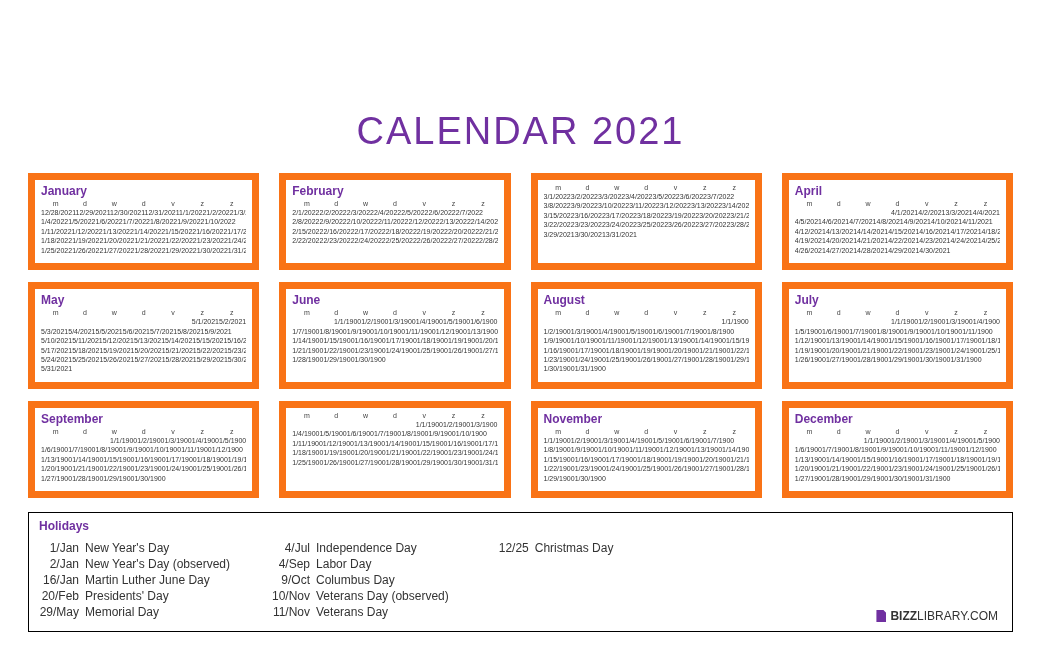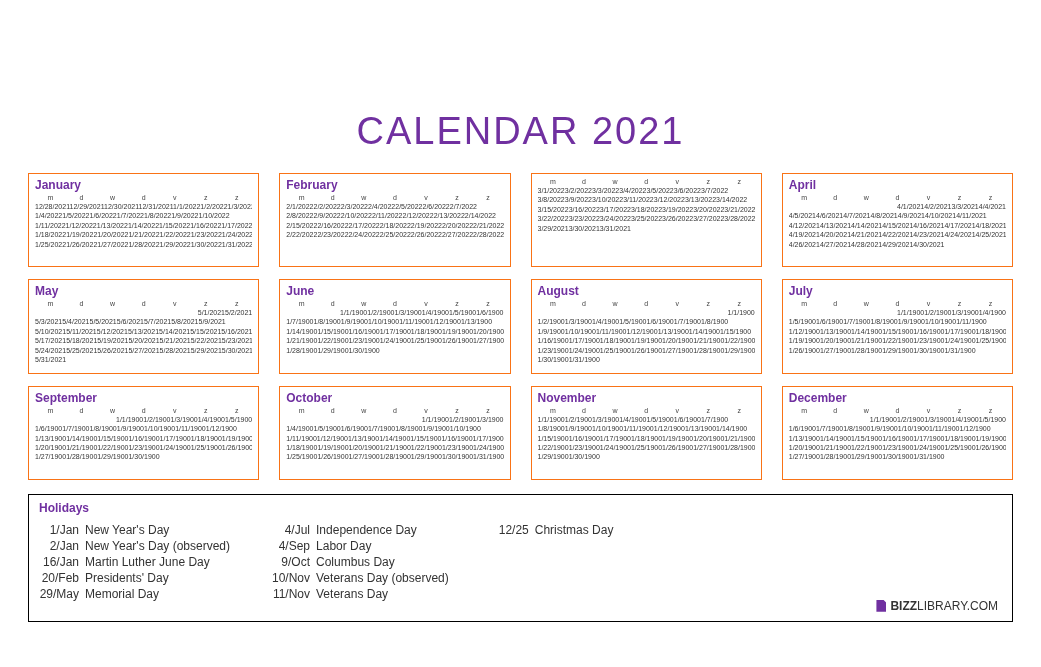--- a/index.html
+++ b/index.html
@@ -24,21 +24,21 @@
       margin-top: 90px;
       margin-bottom: 20px;
     }
     .months-grid {
       display: grid;
       grid-template-columns: repeat(4, 1fr);
       gap: 12px 20px;
       margin-bottom: 14px;
     }
     .month-box {
-      border: 1px solid #f97316;
+      border: 7px solid #f97316;
       padding: 4px 6px 8px 6px;
       min-height: 94px;
       position: relative;
       overflow: hidden;
     }
     .month-name {
       color: #7030a0;
       font-weight: bold;
       font-size: 12px;
       margin-bottom: 2px;
@@ -56,21 +56,21 @@
     .day-row {
       font-size: 7px;
       color: #333;
       line-height: 1.35;
       white-space: nowrap;
       overflow: hidden;
       text-overflow: clip;
     }
     .holidays-box {
       border: 1px solid #000;
-      padding: 6px 10px 18px 10px;
+      padding: 6px 10px 10px 10px;
       position: relative;
     }
     .holidays-title {
       color: #7030a0;
       font-weight: bold;
       font-size: 12px;
       margin-bottom: 8px;
     }
     .holidays-cols {
       display: flex;
@@ -262,21 +262,20 @@
         <span>z</span>
         <span>z</span>
       </div>
       <div class="day-row" style="text-align: right;">1/1/19001/2/19001/3/19001/4/19001/5/1900</div>
       <div class="day-row">1/6/19001/7/19001/8/19001/9/19001/10/19001/11/19001/12/1900</div>
       <div class="day-row">1/13/19001/14/19001/15/19001/16/19001/17/19001/18/19001/19/1900</div>
       <div class="day-row">1/20/19001/21/19001/22/19001/23/19001/24/19001/25/19001/26/1900</div>
       <div class="day-row">1/27/19001/28/19001/29/19001/30/1900</div>
     </div>
     <div class="month-box">
-      <div class="month-name">October</div>
       <div class="day-headers">
         <span>m</span>
         <span>d</span>
         <span>w</span>
         <span>d</span>
         <span>v</span>
         <span>z</span>
         <span>z</span>
       </div>
       <div class="day-row" style="text-align: right;">1/1/19001/2/19001/3/1900</div>

